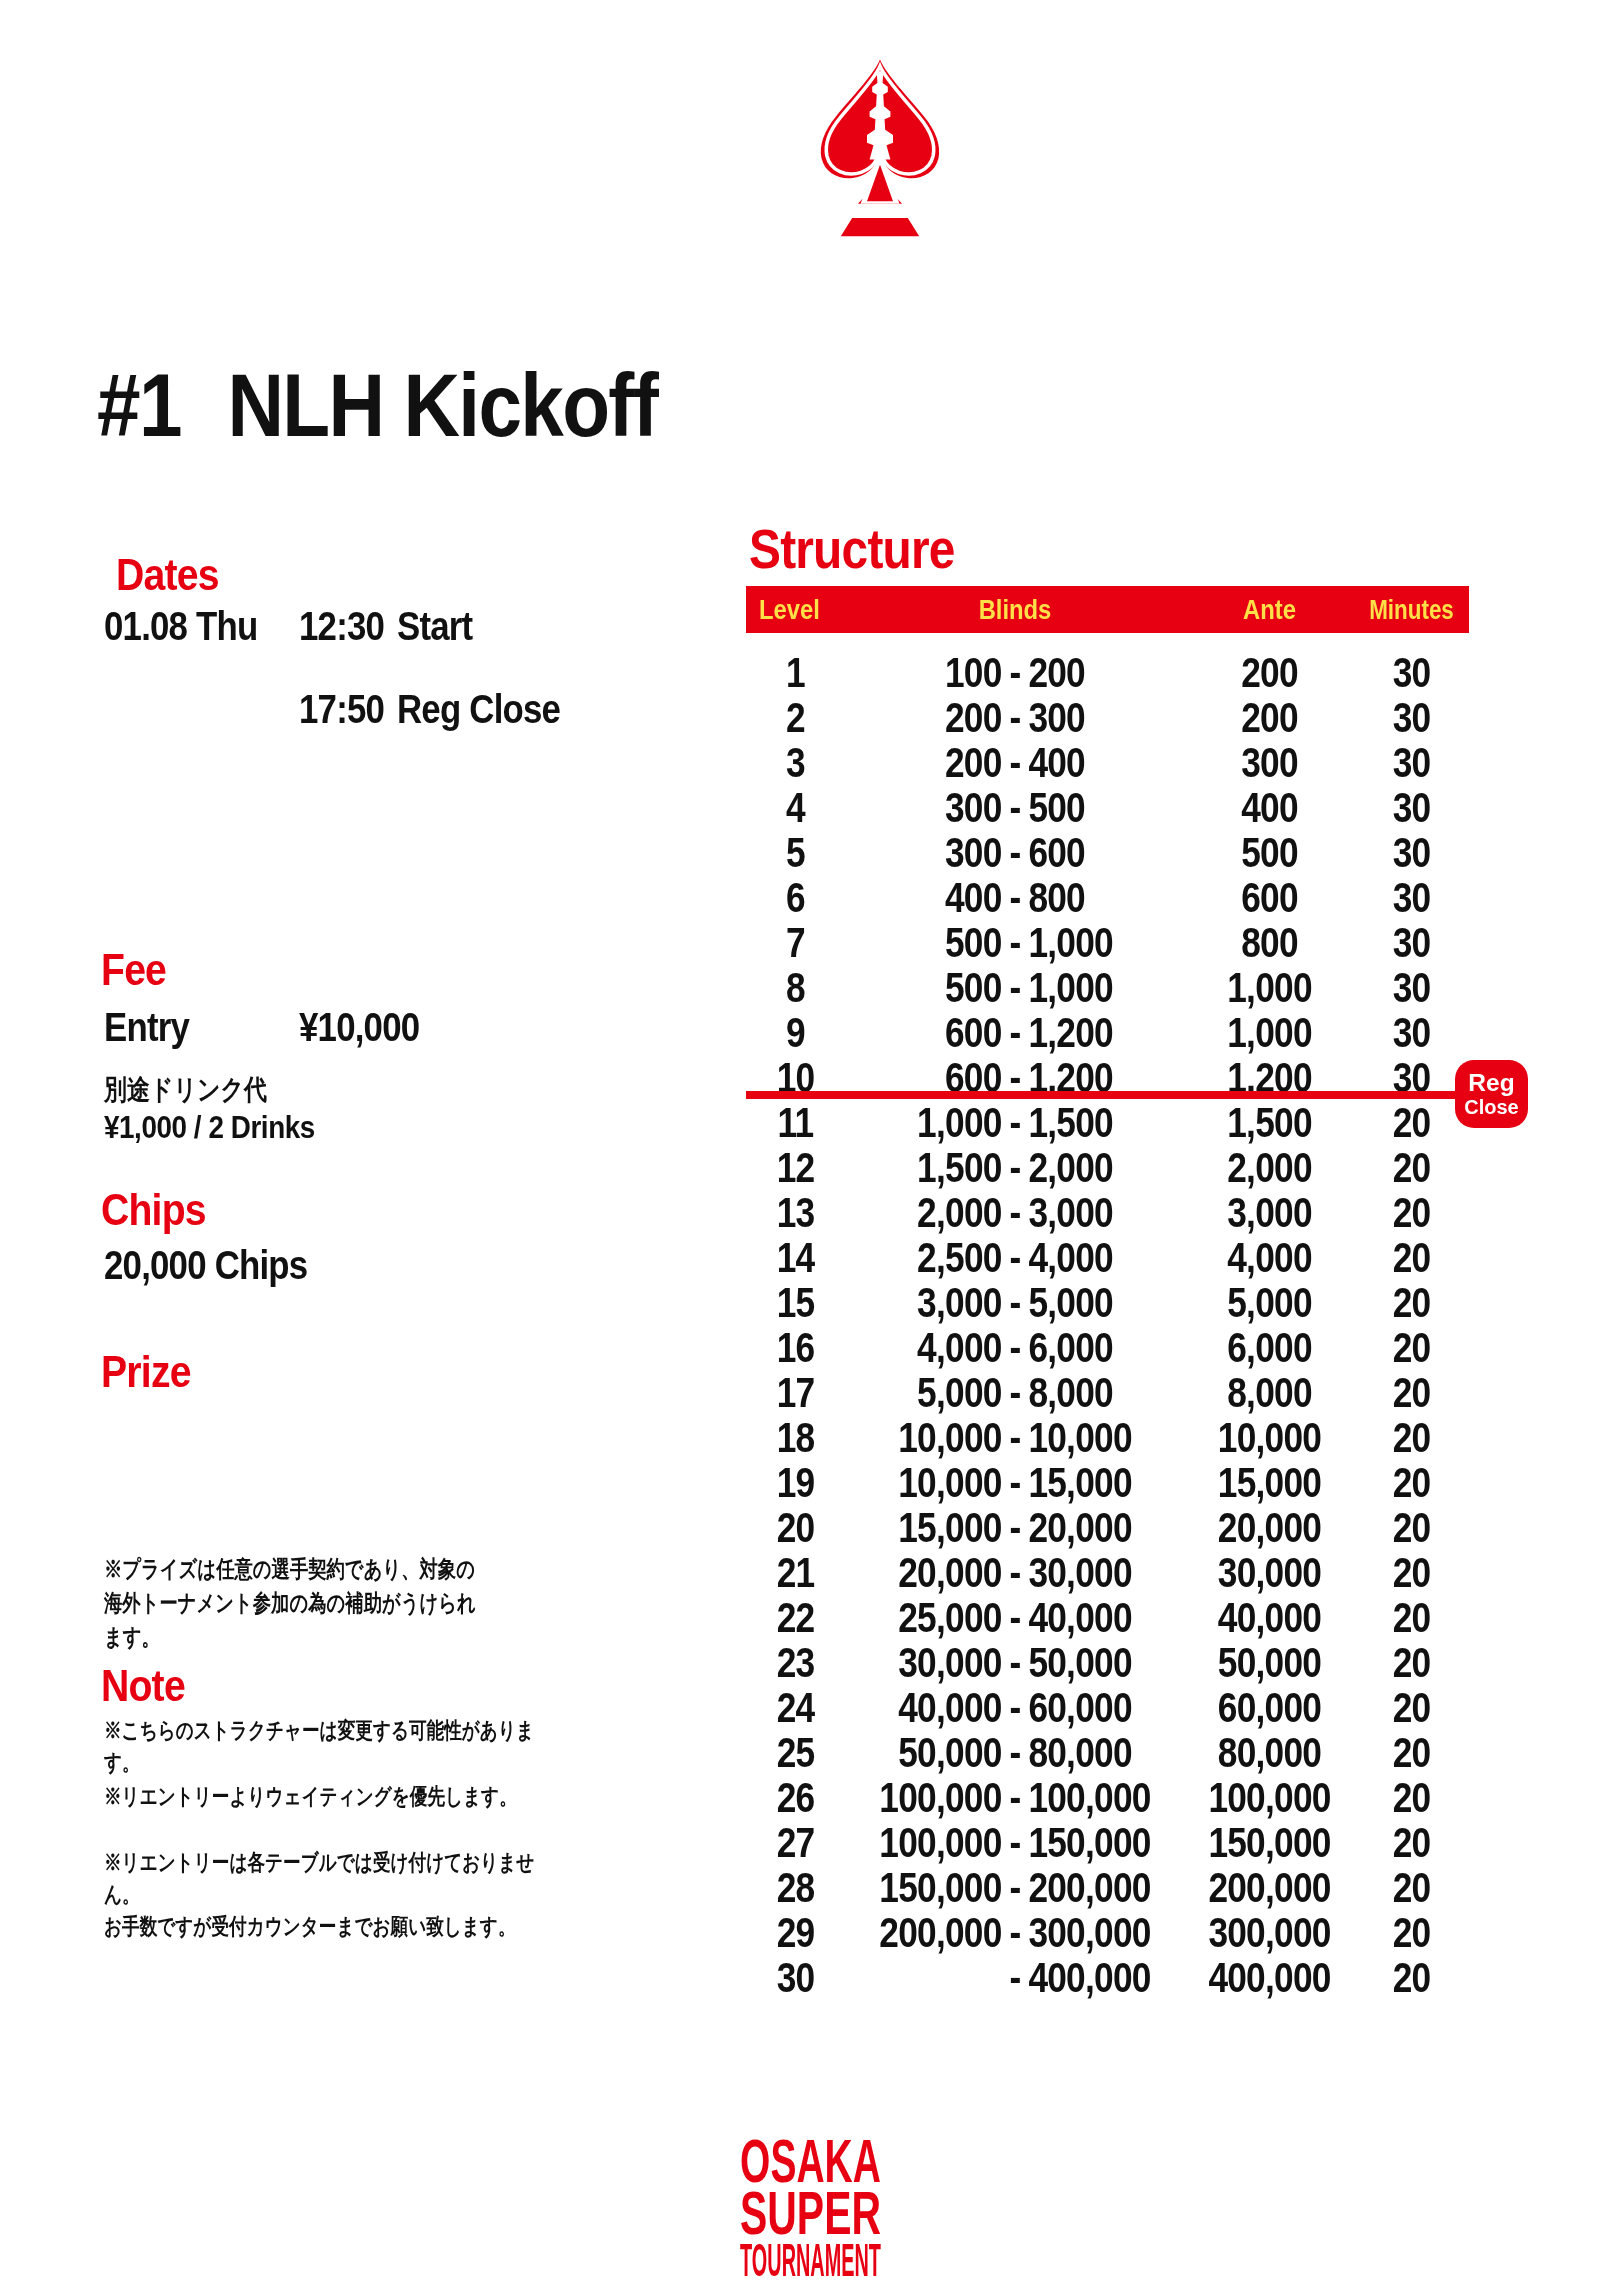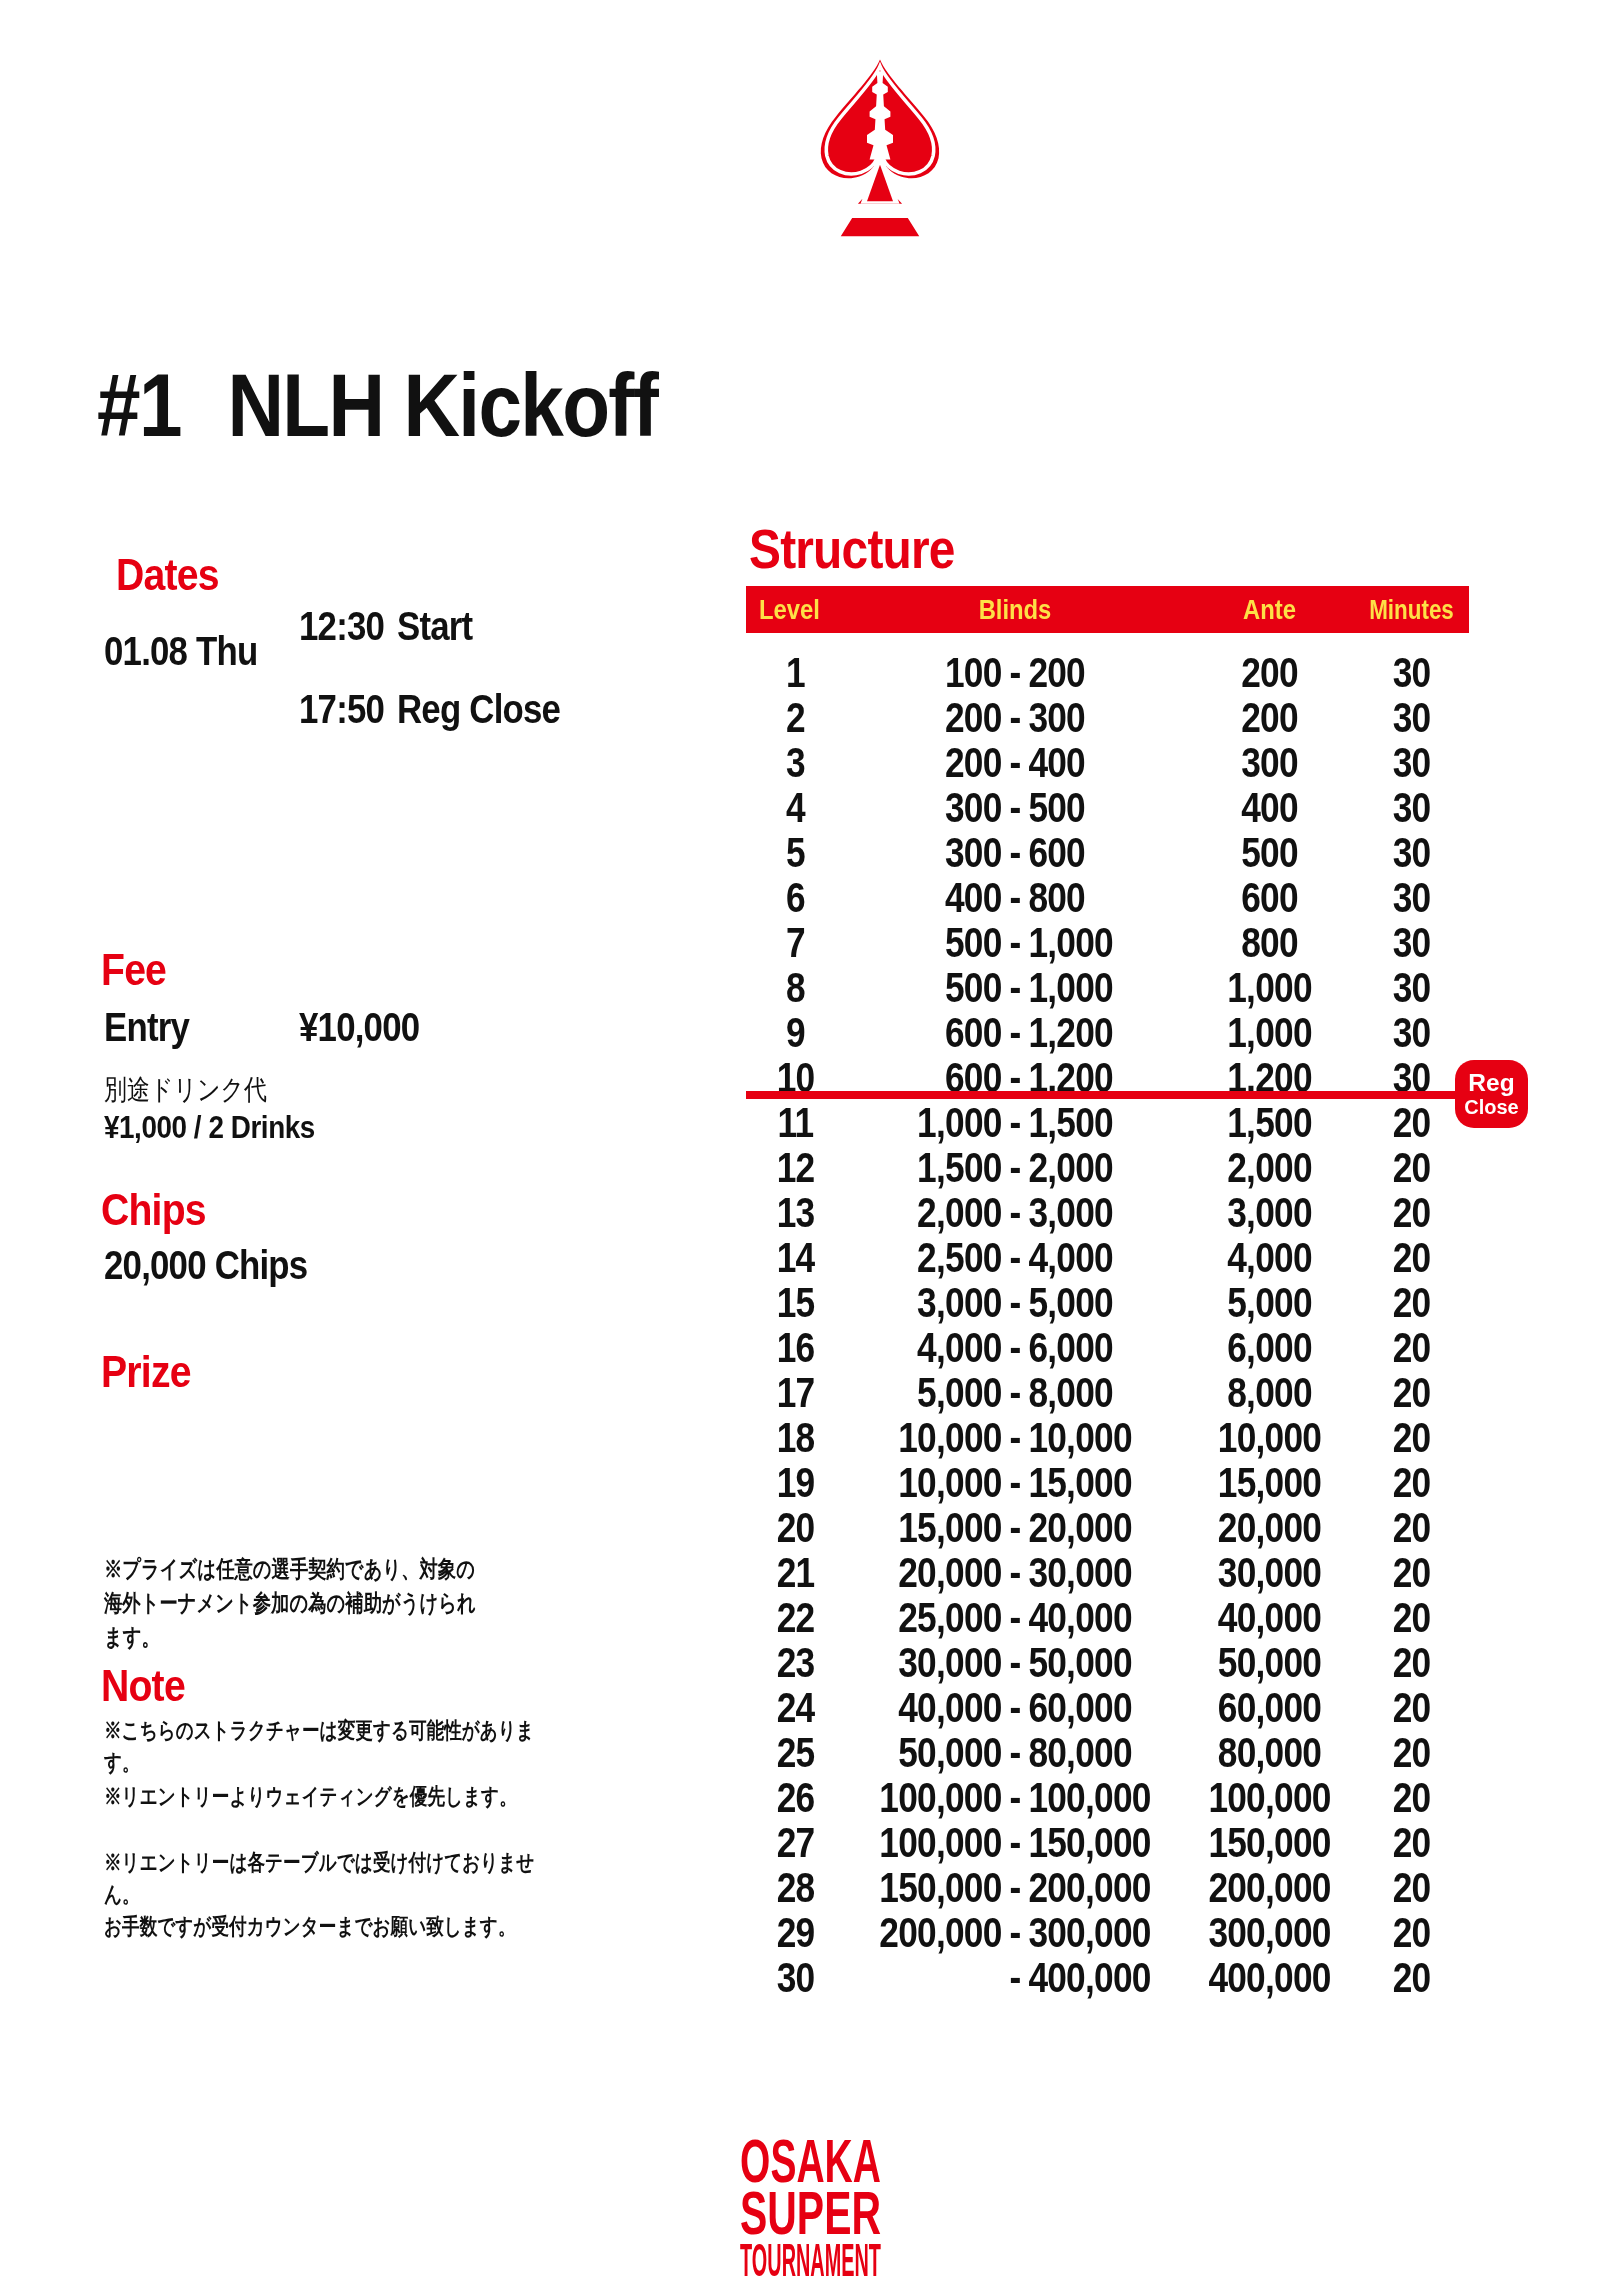--- a/index.html
+++ b/index.html
@@ -16,21 +16,21 @@
   
   .title-row{display:flex;column-gap:53px;font-size:89px;font-weight:700;letter-spacing:-1.9px;line-height:89px;transform:scaleX(0.88);transform-origin:0 50%;white-space:nowrap;}
 
   
   .h-sec{font-size:45px;font-weight:700;line-height:1;letter-spacing:-0.9px;}
   .h-struct{font-size:55px;font-weight:700;line-height:1;letter-spacing:-0.9px;}
 
   
   .t42{font-size:40px;font-weight:700;line-height:1;letter-spacing:-0.9px;white-space:nowrap;}
   .t34{font-size:32px;font-weight:700;line-height:1;letter-spacing:-0.5px;white-space:nowrap;}
-  .jp30{font-size:28px;font-weight:400;line-height:1;}
+  .jp30{font-size:28px;font-weight:700;line-height:1;}
   .jp25{font-size:23.5px;font-weight:700;line-height:34px;}
   .jp24{font-size:22.6px;font-weight:700;line-height:32px;}
 
   
   .p-bar{height:9.4px;background:#b3b3b3;}
   .p-row{display:flex;height:50px;}
   .p-label{width:139px;background:#e60012;color:#fff;display:flex;align-items:center;justify-content:center;font-size:32px;font-weight:700;}
   .p-value{flex:1;display:flex;align-items:center;justify-content:center;font-size:38px;font-weight:700;letter-spacing:-0.9px;}
 
   
@@ -81,21 +81,21 @@
   </svg>
 
   <div class="abs title-row" style="left:97px;top:361px;">
     <span>#1</span>
     <span>NLH Kickoff</span>
   </div>
 
   <div class="abs h-sec red" style="left:116px;top:552px;">
     <span class="sqL">Dates</span>
   </div>
-  <div class="abs t42" style="left:104px;top:606px;margin-top:25px;">
+  <div class="abs t42" style="left:104px;top:606px;">
     <span class="sqL">01.08 Thu</span>
   </div>
   <div class="abs t42" style="left:299px;top:606px;">
     <span class="sqL">12:30</span>
   </div>
   <div class="abs t42" style="left:397px;top:606px;">
     <span class="sqL">Start</span>
   </div>
   <div class="abs t42" style="left:299px;top:689px;">
     <span class="sqL">17:50</span>

